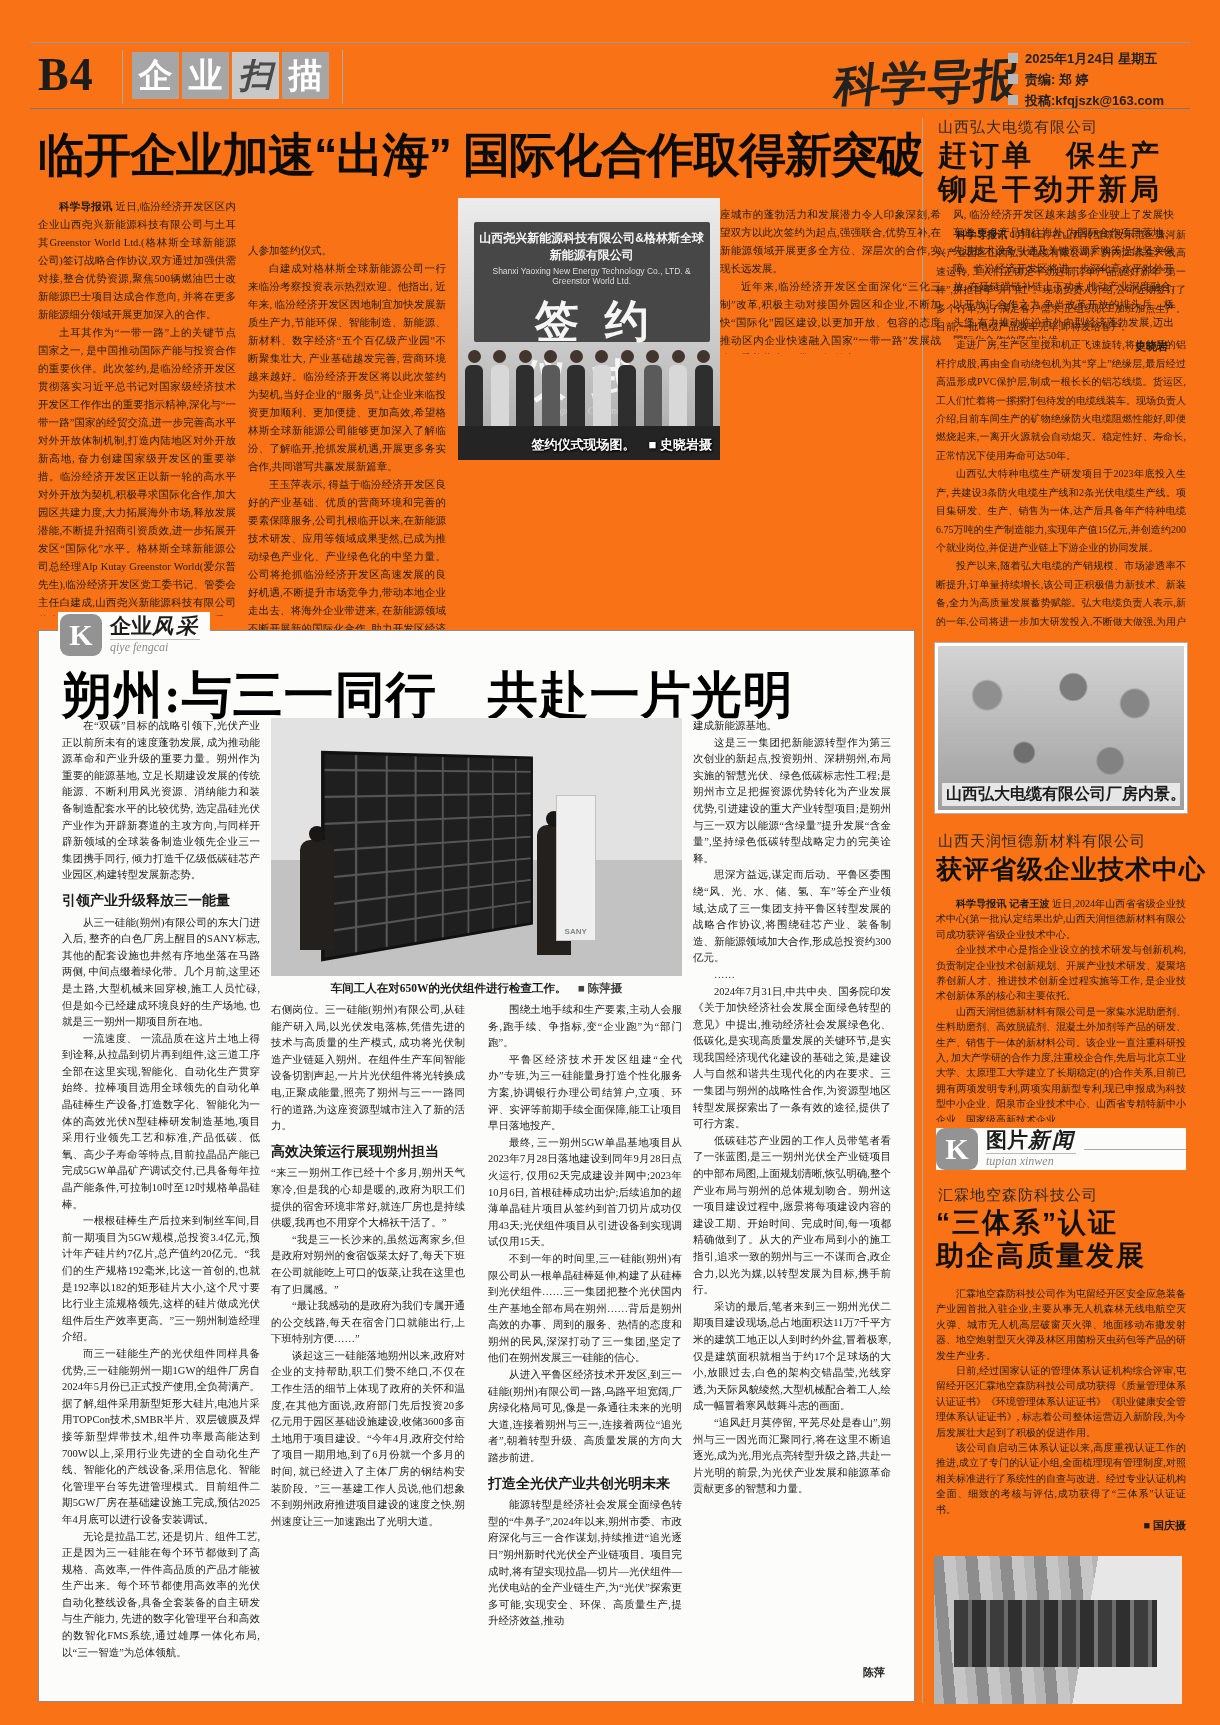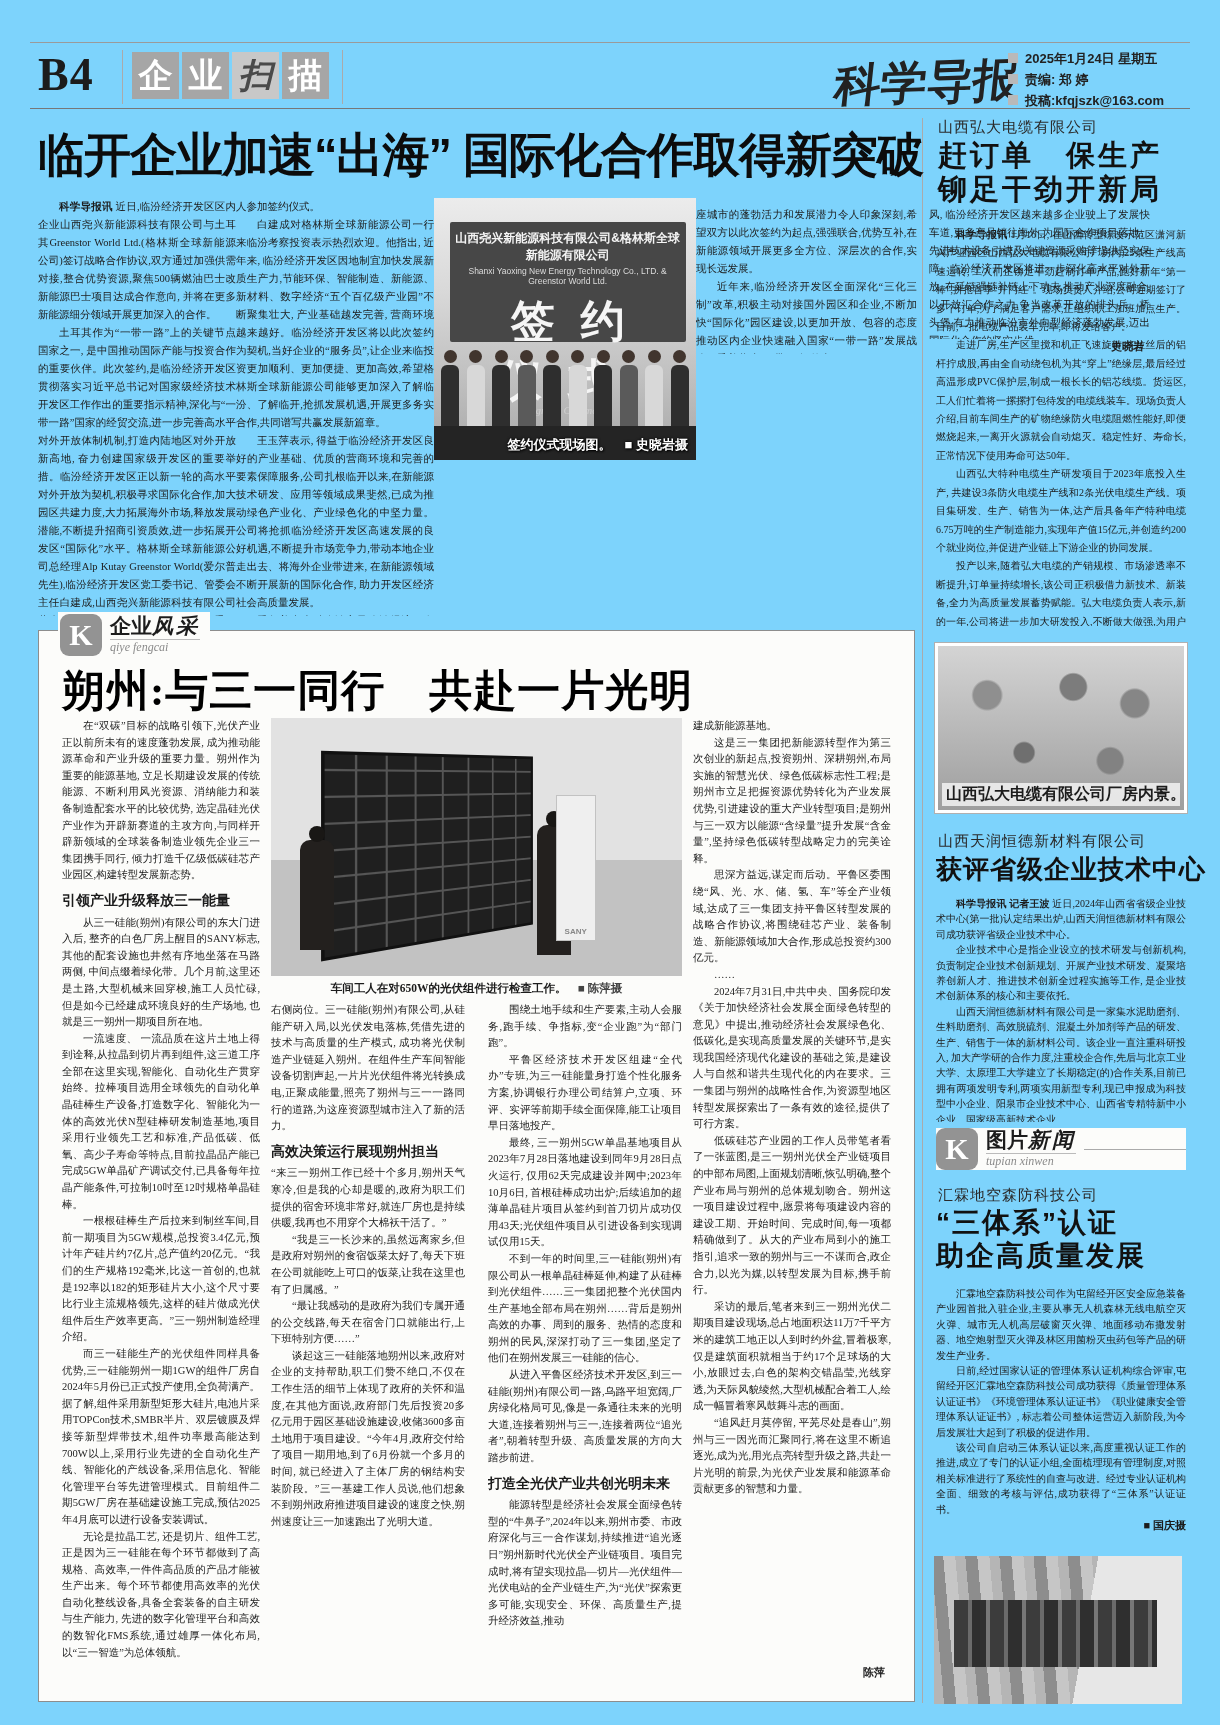--- a/index.html
+++ b/index.html
@@ -1,16 +1,16 @@
 <!DOCTYPE html>
 <html><head>
 <meta charset="utf-8">
 <style>
   html,body{margin:0;padding:0;background:#e9e9e6;}
-  #page{position:relative;width:1220px;height:1725px;background:#7dd3fc;margin:0 auto;
+  #page{position:relative;width:1220px;height:1725px;background:#f97316;margin:0 auto;
         font-family:"Liberation Serif",serif;color:#1c1c1c;overflow:hidden;}
   .abs{position:absolute;}
   .rule-h{background:#9a9a9a;height:1px;}
   .rule-v{background:#aaa;width:1px;}
 
   
   .edition{font-family:"Liberation Serif",serif;font-weight:bold;font-size:46px;letter-spacing:1px;}
   .secbox{display:inline-flex;width:47px;height:47px;background:#a6a6a6;color:#fff;
           align-items:center;justify-content:center;font-family:"Liberation Sans",sans-serif;
           font-weight:900;font-size:34px;margin-right:3px;}
@@ -77,21 +77,21 @@
   .kpin{font-style:italic;font-size:12px;color:#8a8a8a;border-top:1px solid #bbb;margin-top:2px;}
   .prodphoto{position:relative;overflow:hidden;background:
       linear-gradient(100deg, transparent 60%, #e7e7e7 60%),
       repeating-linear-gradient(85deg,#b5b5b5 0 10px,#8d8d8d 10px 22px,#c6c6c6 22px 34px),
       linear-gradient(#dcdcdc,#bdbdbd);}
   .prodphoto .shelf{position:absolute;left:8%;right:10%;top:30%;height:45%;
       background:repeating-linear-gradient(90deg,#3c3c3c 0 14px,#6b6b6b 14px 18px,#2f2f2f 18px 32px,#777 32px 36px);}
 
   
   .feature-box{border:1px solid #8d8d8d;background:#fcfcfa;}
-  .headline-feature{font-family:"Liberation Serif",serif;font-weight:900;font-size:43px;
+  .headline-feature{font-family:"Liberation Serif",serif;font-weight:900;font-size:50px;
                     letter-spacing:1px;color:#000;white-space:nowrap;}
   .ft-body{font-size:10.5px;line-height:16.6px;}
   .ft-sub{font-family:"Liberation Sans",sans-serif;font-weight:900;font-size:14px;margin:8px 0 6px 0;}
   .ftcol{width:198px;}
   
   .fphoto{position:relative;overflow:hidden;background:
       linear-gradient(#e2e2e2 0 55%, #c2c2c2 55% 100%);}
   .panel{position:absolute;left:14%;top:14%;width:52%;height:70%;
       background:repeating-linear-gradient(90deg,#1f1f1f 0 26px,#555 26px 28px),
                  repeating-linear-gradient(0deg,#1f1f1f 0 22px,#555 22px 24px);
@@ -124,26 +124,26 @@
   <div class="abs hinfo" style="left:1008px;top:48px;">
     <div><span class="sq"></span><span>2025年1月24日 星期五</span></div>
     <div><span class="sq"></span><span>责编: 郑 婷</span></div>
     <div><span class="sq"></span><span>投稿:kfqjszk@163.com</span></div>
   </div>
 
   <div class="abs rule-v" style="left:922px;top:118px;height:1585px;"></div>
 
   <div class="abs headline-main" style="left:38px;top:124px;">临开企业加速“出海” 国际化合作取得新突破</div>
 
-  <div class="abs" style="left:38px;top:198px;width:874px;height:418px;display:flex;gap:0;">
+  <div class="abs" style="left:38px;top:198px;width:874px;height:418px;display:flex;gap:12px;">
     <div class="maincol main-body body-txt clip" style="height:418px;">
         <p><b>科学导报讯 </b>近日,临汾经济开发区区内企业山西尧兴新能源科技有限公司与土耳其Greenstor World Ltd.(格林斯全球新能源公司)签订战略合作协议,双方通过加强供需对接,整合优势资源,聚焦500辆燃油巴士改新能源巴士项目达成合作意向, 并将在更多新能源细分领域开展更加深入的合作。</p>
         <p>土耳其作为“一带一路”上的关键节点国家之一, 是中国推动国际产能与投资合作的重要伙伴。此次签约,是临汾经济开发区贯彻落实习近平总书记对国家级经济技术开发区工作作出的重要指示精神,深化与“一带一路”国家的经贸交流,进一步完善高水平对外开放体制机制,打造内陆地区对外开放新高地, 奋力创建国家级开发区的重要举措。临汾经济开发区正以新一轮的高水平对外开放为契机,积极寻求国际化合作,加大园区共建力度,大力拓展海外市场,释放发展潜能,不断提升招商引资质效,进一步拓展开发区“国际化”水平。格林斯全球新能源公司总经理Alp Kutay Greenstor World(爱尔普先生),临汾经济开发区党工委书记、管委会主任白建成,山西尧兴新能源科技有限公司董事长王玉萍、临汾经济开发区党工委、管委会班子成员侯剑虹、孙星鹏、主任助理张宇,党政办公室、投资合作促进部、经济科技发展部、行政审批服务部、招商引资服务有限公司,临汾市农村集体经济发展(集团)有限责任公司、城投投资有限公司相关负责</p>
       </div>
-    <div class="maincol main-body body-txt cont clip" style="height:418px;">
+    <div class="maincol main-body body-txt cont clip" style="height:418px;margin-top:44px;">
         <p>人参加签约仪式。</p>
         <p>白建成对格林斯全球新能源公司一行来临汾考察投资表示热烈欢迎。他指出, 近年来, 临汾经济开发区因地制宜加快发展新质生产力,节能环保、智能制造、新能源、新材料、数字经济“五个百亿级产业园”不断聚集壮大, 产业基础越发完善, 营商环境越来越好。临汾经济开发区将以此次签约为契机,当好企业的“服务员”,让企业来临投资更加顺利、更加便捷、更加高效,希望格林斯全球新能源公司能够更加深入了解临汾、了解临开,抢抓发展机遇,开展更多务实合作,共同谱写共赢发展新篇章。</p>
         <p>王玉萍表示, 得益于临汾经济开发区良好的产业基础、优质的营商环境和完善的要素保障服务,公司扎根临开以来,在新能源技术研发、应用等领域成果斐然,已成为推动绿色产业化、产业绿色化的中坚力量。公司将抢抓临汾经济开发区高速发展的良好机遇,不断提升市场竞争力,带动本地企业走出去、将海外企业带进来, 在新能源领域不断开展新的国际化合作, 助力开发区经济社会高质量发展。</p>
         <p>爱尔普先生对临汾市及临汾经济开发区给予企业的大力支持表示感谢, 对临汾经济开发区优越的营商环境、优良的工作作风表示赞誉, 对此次签约表达了美好祝愿。他说道,来到临汾,感觉到了前所未有的温暖,更加坚定了投资临汾的信心和决心,这一</p>
       </div>
     <div style="width:454px;display:flex;flex-direction:row;">
       <div class="photo" style="height:262px;flex:0 0 262px;">
         <div class="mp-screen">
           <div class="mp-l1">山西尧兴新能源科技有限公司&amp;格林斯全球新能源有限公司</div>
           <div class="mp-l2">Shanxi Yaoxing New Energy Technology Co., LTD. &amp; Greenstor World Ltd.</div>

